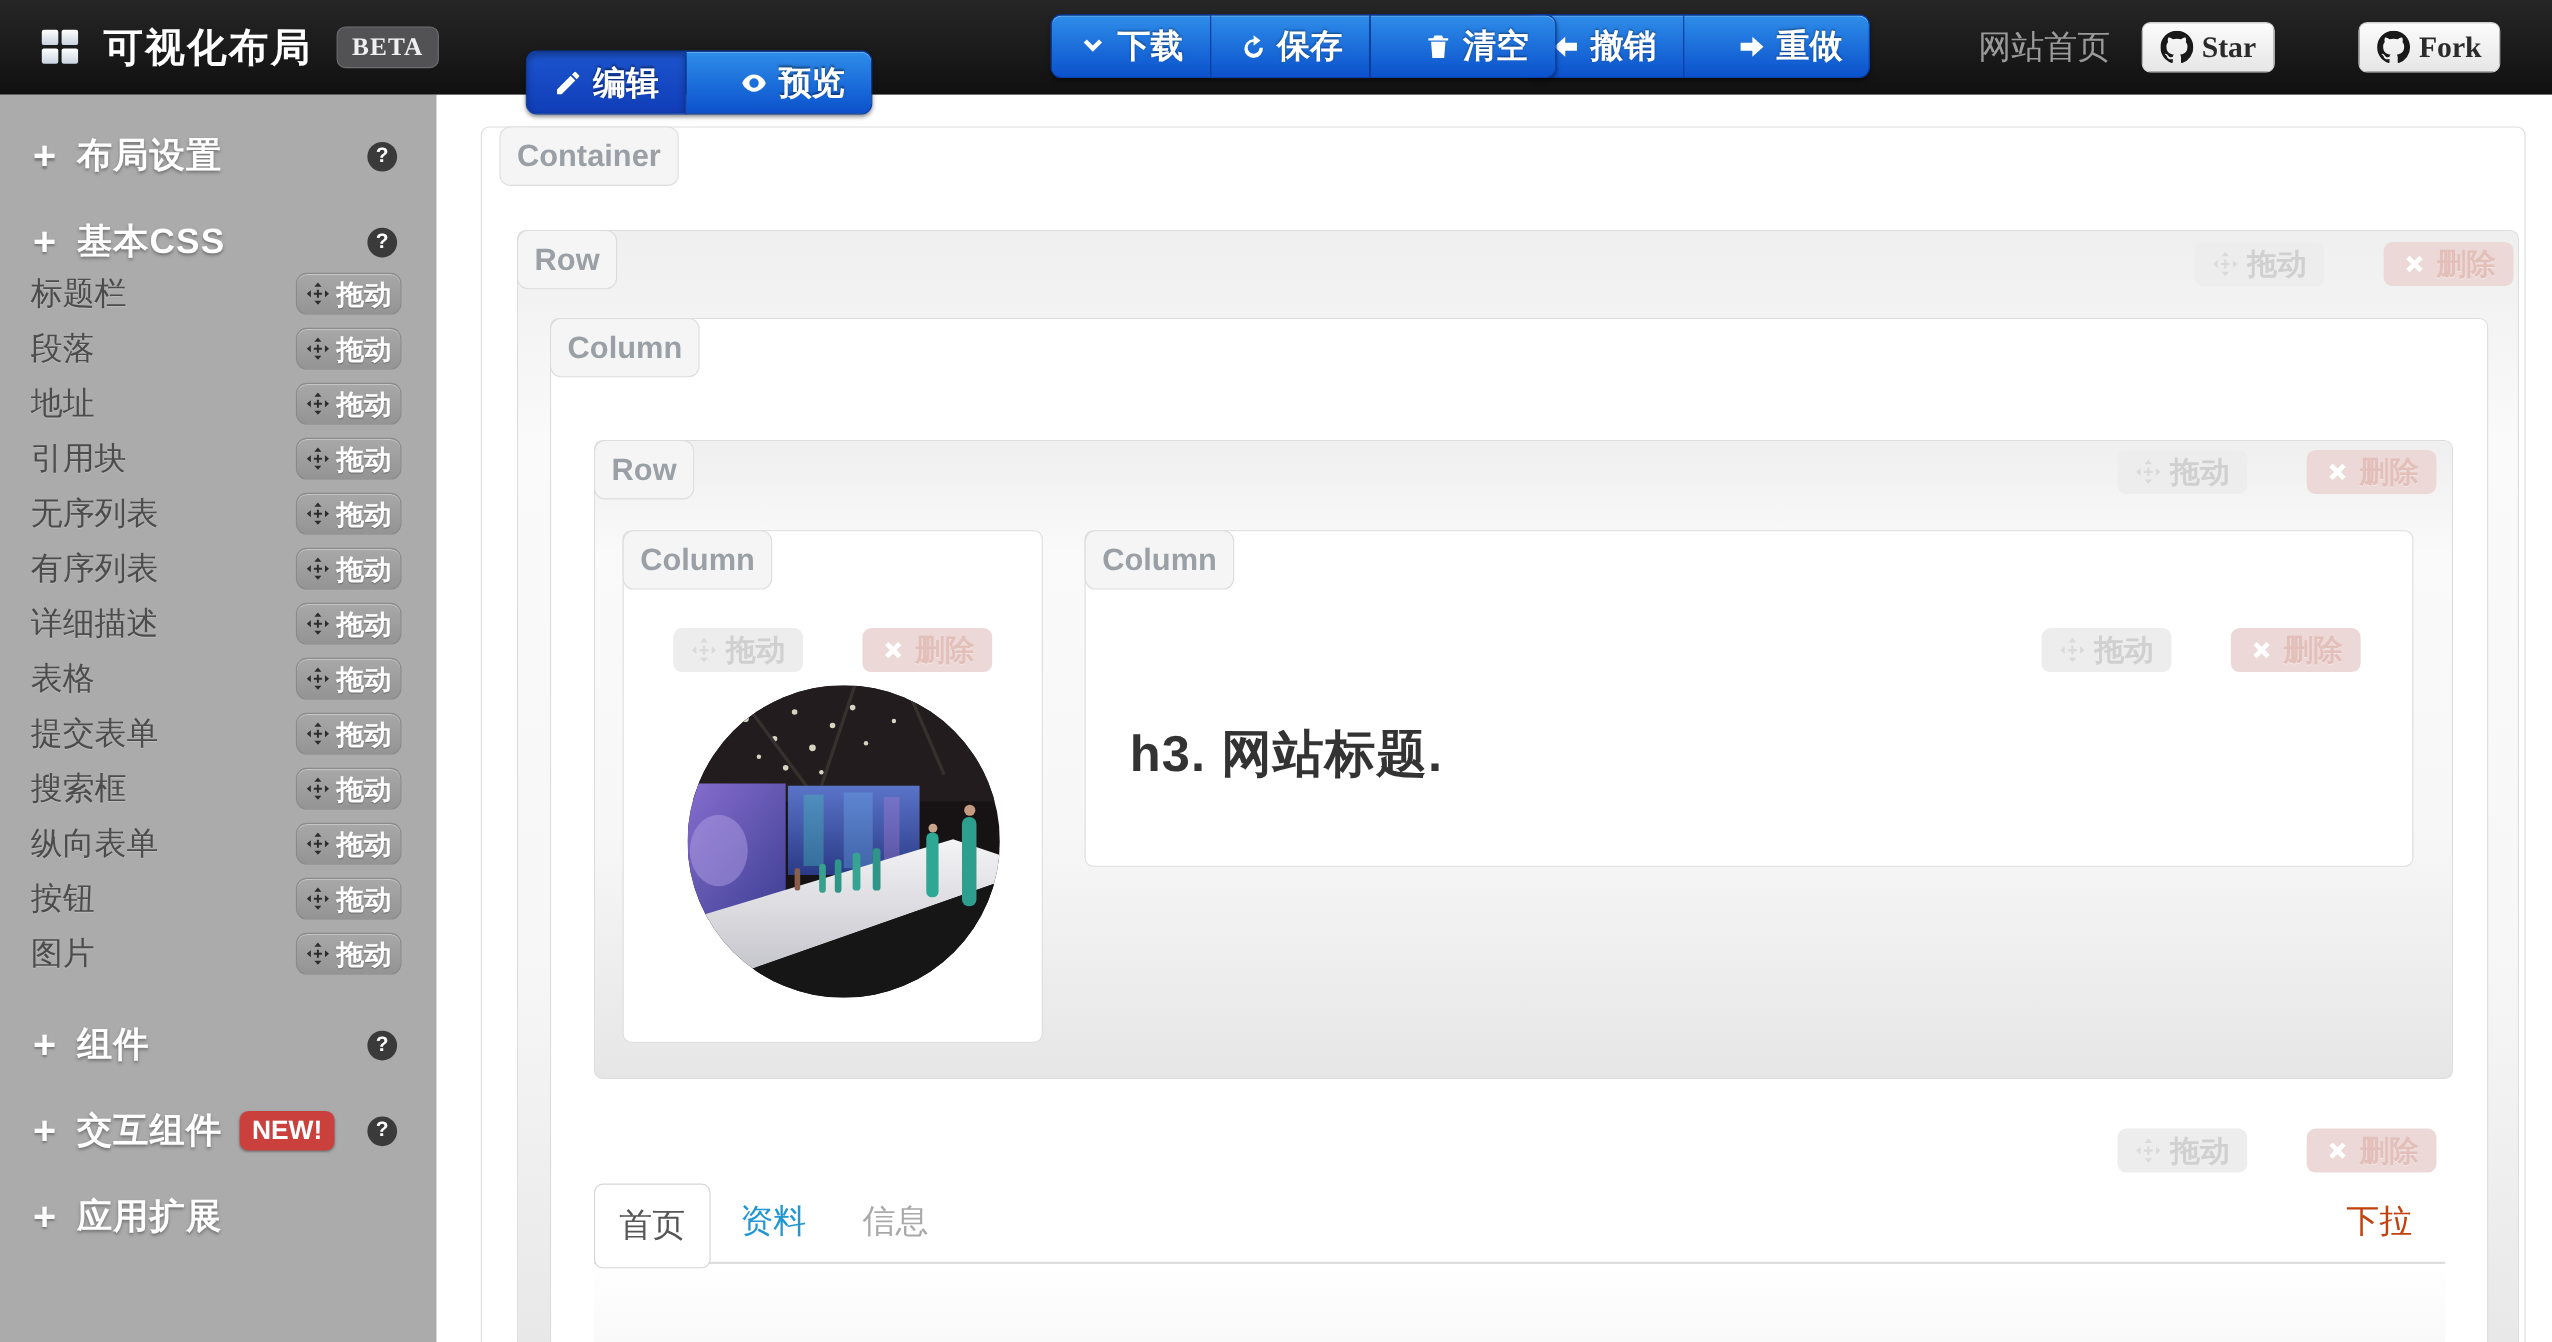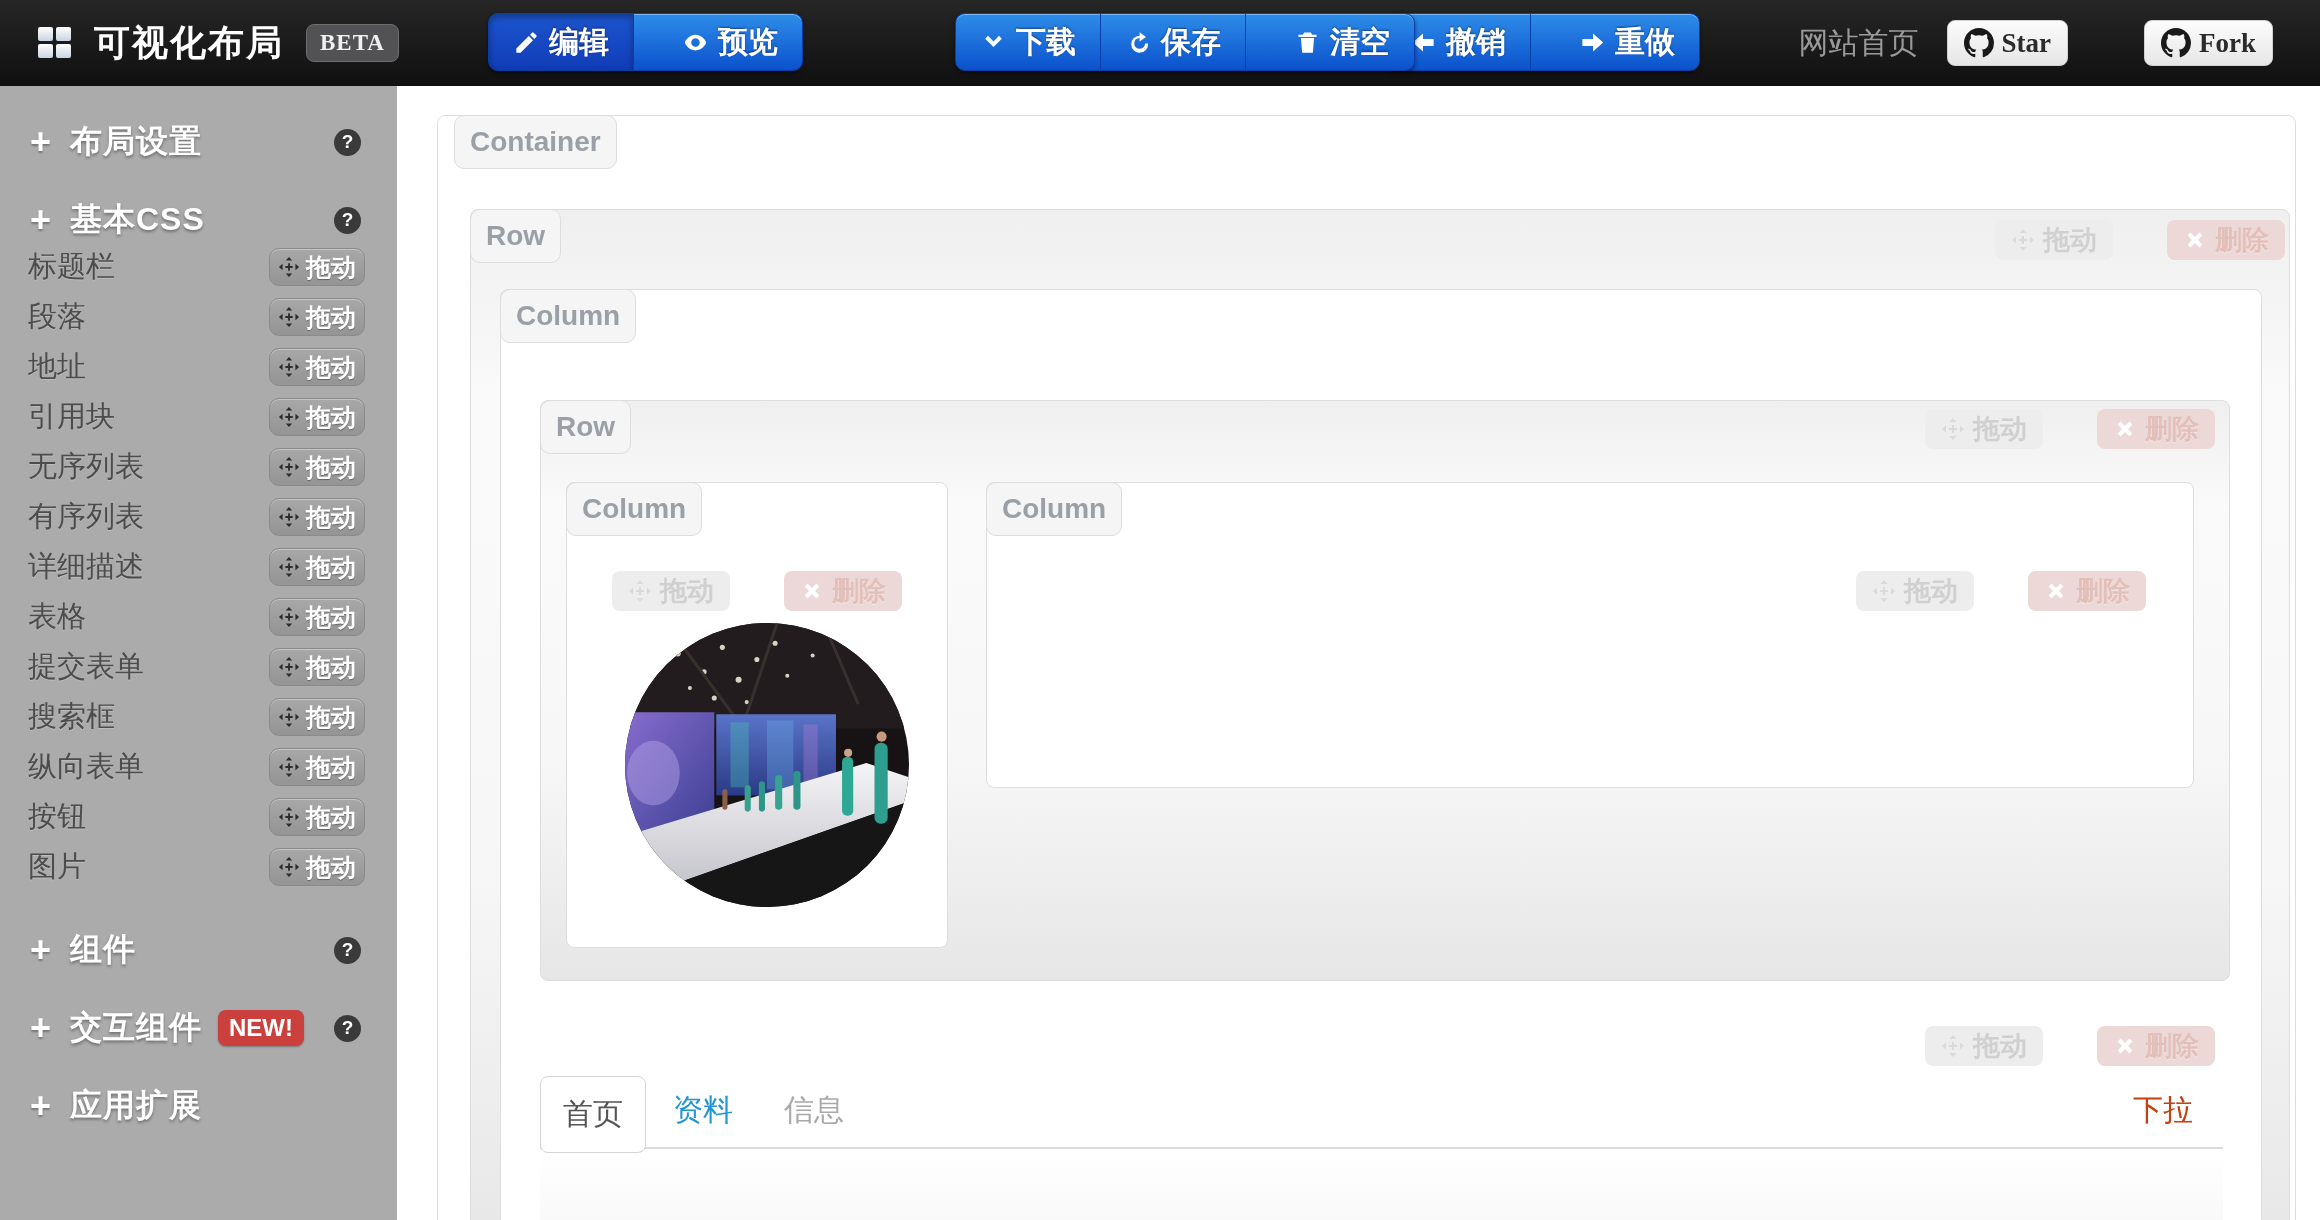--- a/index.html
+++ b/index.html
@@ -10,21 +10,21 @@
   .header { position:absolute; left:0; top:0; width:2320px; height:86px;
     background:linear-gradient(#262626,#101010); display:flex; align-items:center; z-index:50;font-family:Liberation Serif, serif; }
   .logo { width:34px; height:32px; margin-left:38px; display:grid;
     grid-template-columns:15px 15px; grid-template-rows:14px 14px; gap:3px; }
   .logo i { background:linear-gradient(#ffffff,#c9d4e0); border-radius:2px; }
   .app-title { color:#fff; font-size:36px; font-weight:bold; margin-left:22px; letter-spacing:2px; }
   .beta { margin-left:22px; background:#525254; border:1px solid #6e6e70; color:#f0f0f0;
     font-size:23px; font-weight:bold; padding:5px 13px; border-radius:8px; letter-spacing:1px; }
 
   .btn-group { position:absolute; top:13px; display:flex; filter:drop-shadow(0 2px 2px rgba(0,0,0,.5)); }
-  .g1 { left:488px; } .g2 { left:955px; } .g3 { left:1385px; }
+  .g1 { left:478px;margin-top:33px; } .g2 { left:955px; } .g3 { left:1385px; }
   .bbtn { height:58px; display:flex; align-items:center; gap:9px; padding:0 24px;
     background:linear-gradient(#2e8de9,#0b51cc); border:1px solid #0a3ea8; margin-left:-1px;
     color:#fff; font-size:30px; font-weight:bold; text-shadow:0 -1px 2px rgba(0,0,0,.45);
     box-shadow:inset 0 1px 0 rgba(255,255,255,.35); cursor:pointer; }
   .bbtn:first-child { border-radius:10px 0 0 10px; margin-left:0; }
   .bbtn:last-child { border-radius:0 10px 10px 0;padding-left:48px; }
   .bbtn.active { background:linear-gradient(#1c55cf,#113db8); box-shadow:inset 0 3px 7px rgba(0,0,0,.35); }
   .bbtn svg { width:27px; height:27px; fill:#fff; }
 
   .header-right { position:absolute; right:47px; top:0; height:86px; display:flex; align-items:center; }
@@ -470,20 +470,21 @@
                   </svg>
                   <span>拖动</span>
                 </span>
               <span class="fbtn del">
                   <svg viewBox="0 0 24 24">
                     <path d="M4.6 7.6l3-3 4.4 4.4 4.4-4.4 3 3L15 12l4.4 4.4-3 3L12 15l-4.4 4.4-3-3L9 12z"></path>
                   </svg>
                   <span>删除</span>
                 </span>
             </div>
+            <div class="h3-heading">h3. 网站标题.</div>
           </div>
         </div>
 
         <div class="ctl ctl-tabs">
           <span class="fbtn drag">
               <svg viewBox="0 0 24 24">
                 <path d="M12 1L8.5 5h7L12 1zm0 22l3.5-4h-7L12 23zM1 12l4-3.5v7L1 12zm22 0l-4 3.5v-7L23 12zM11 8h2v8h-2zM8 11h8v2H8z"></path>
               </svg>
               <span>拖动</span>
             </span>

